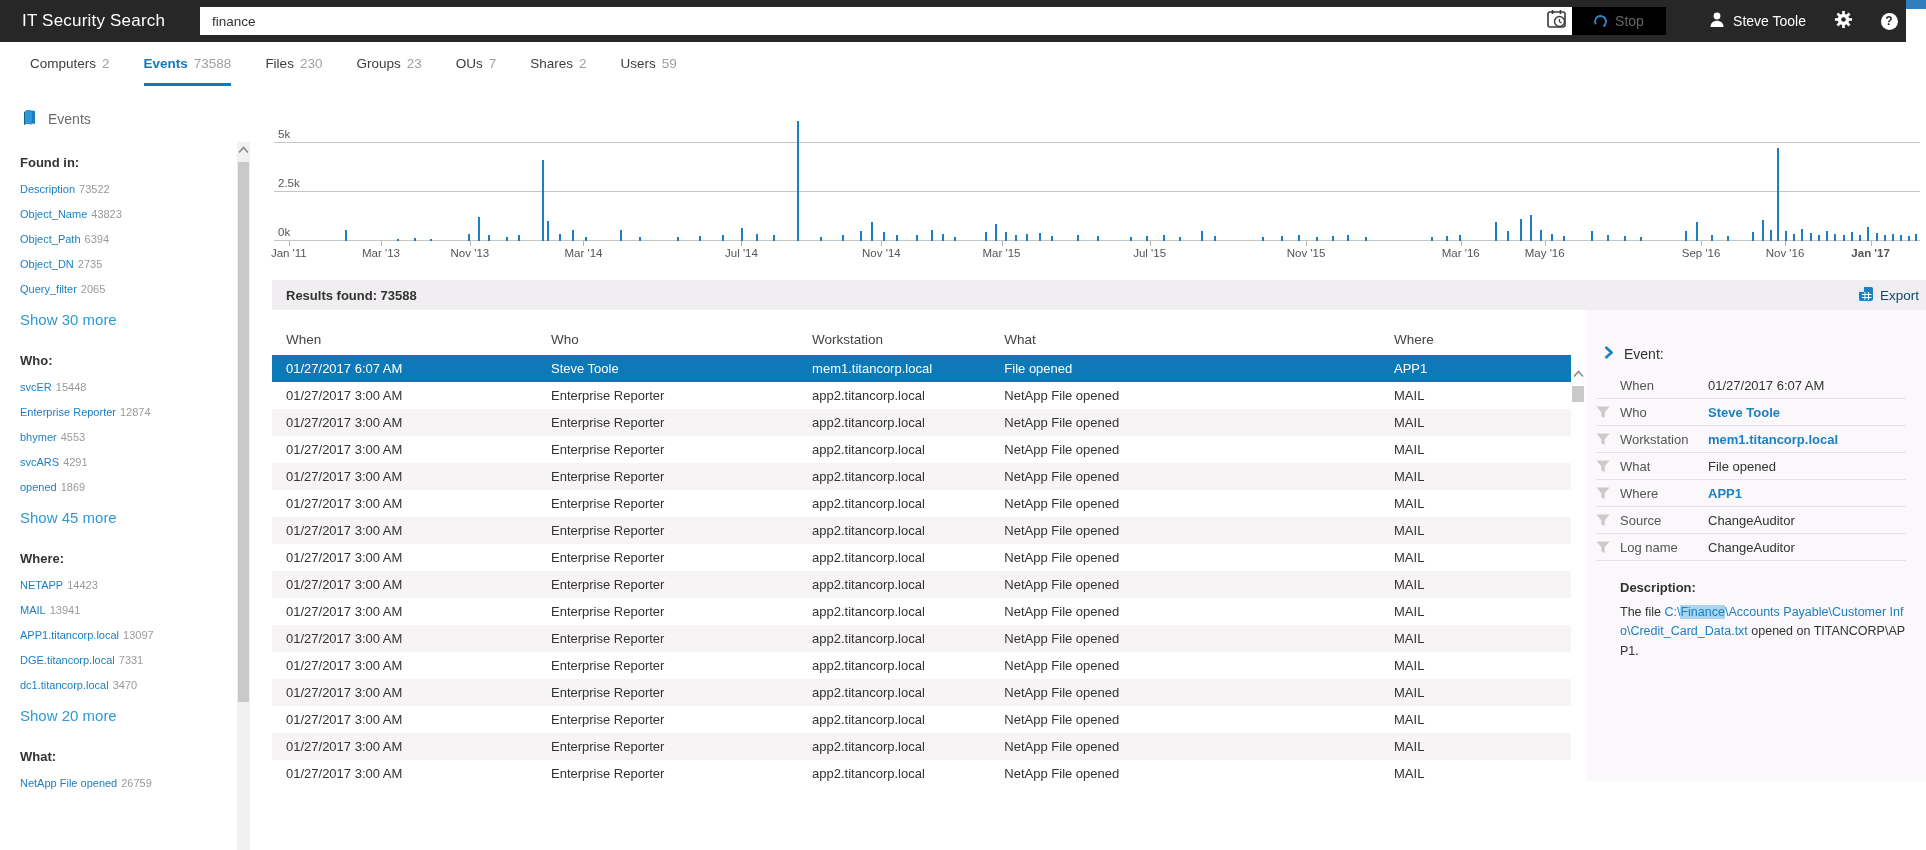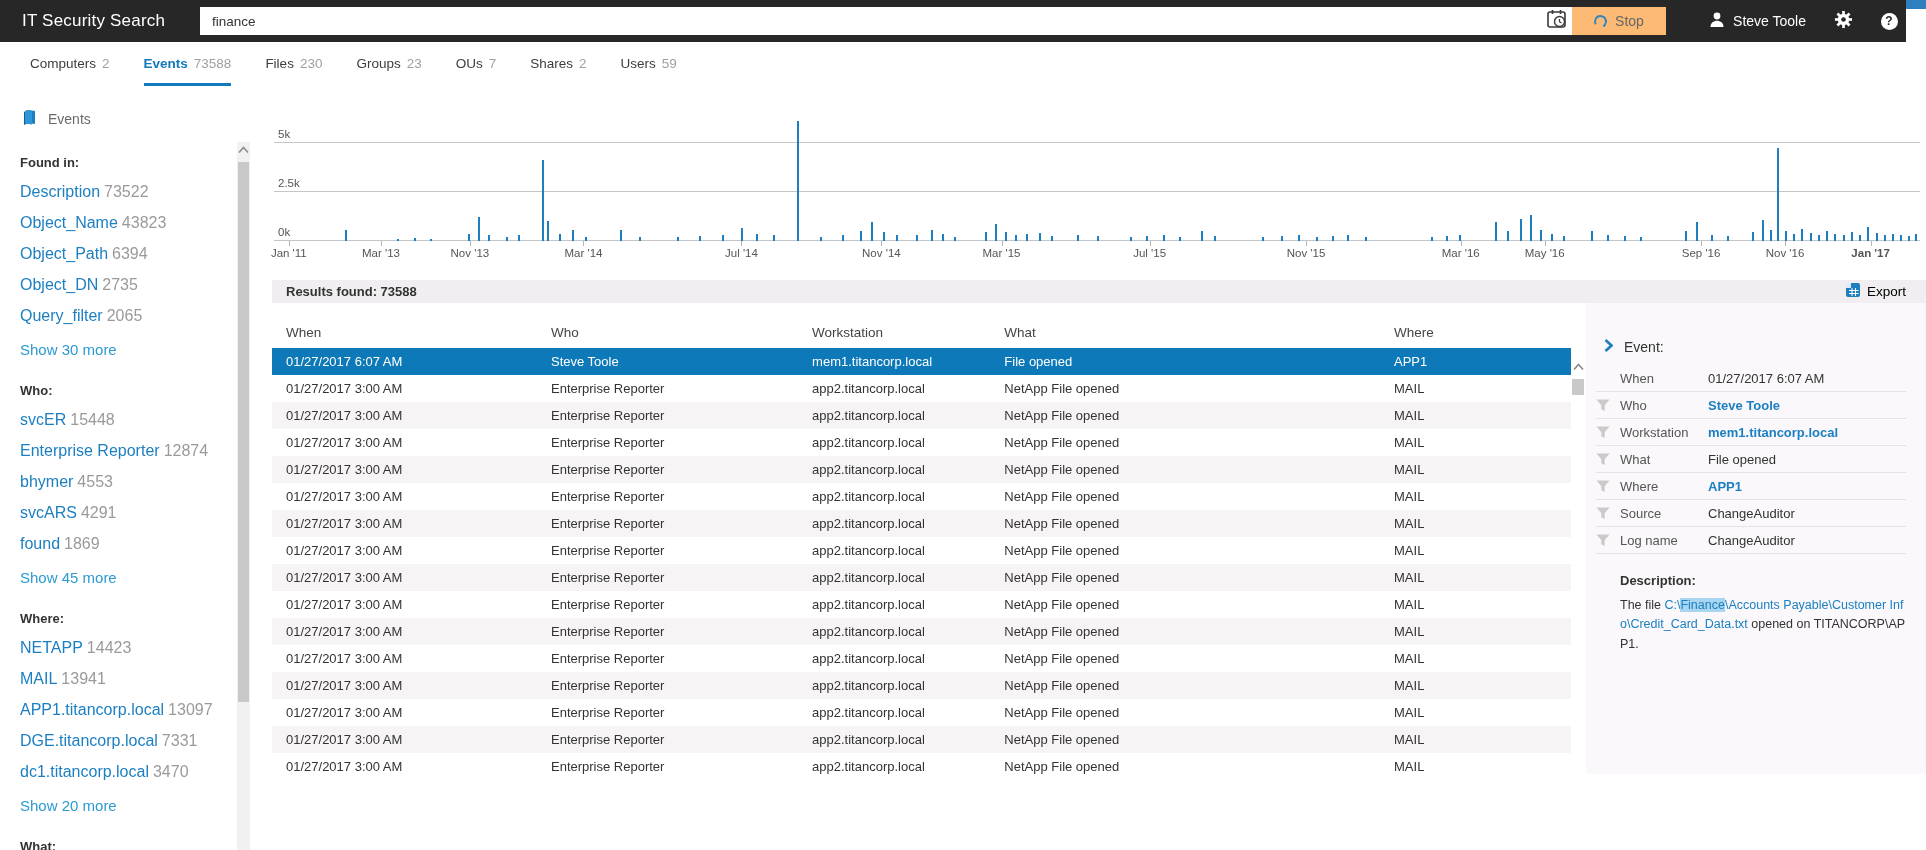--- a/index.html
+++ b/index.html
@@ -8,21 +8,21 @@
 
   
   .topbar { position:relative; height:42px; background:#272727; }
   .app-title { position:absolute; left:22px; top:0; height:42px; line-height:42px;
                color:#fff; font-size:17px; font-weight:400; letter-spacing:.2px; }
   .search-wrap { position:absolute; left:200px; right:260px; top:7px; height:28px;
                  background:#fff; display:flex; align-items:center; }
   .search-input { flex:1; border:none; outline:none; font-size:13.5px; color:#333;
                   padding:0 12px; height:100%; font-family:"Liberation Sans",sans-serif; }
   .cal-btn { width:30px; height:28px; display:flex; align-items:center; justify-content:center; cursor:pointer; }
-  .stop-btn { width:94px; height:28px; background:#fdba74; display:flex; align-items:center;
+  .stop-btn { width:94px; height:28px; background:#000000; display:flex; align-items:center;
               justify-content:center; gap:8px; cursor:pointer; }
   .stop-label { font-size:14px; color:#666; }
   .spinner { width:13px; height:13px; border-radius:50%; border:2.5px solid #2a86c7;
              border-bottom-color:transparent; transform:rotate(15deg); }
   .user-cluster { position:absolute; right:120px; top:0; height:42px; display:flex;
                   align-items:center; gap:8px; cursor:pointer; }
   .user-name { color:#fff; font-size:14px; }
   .icon-btn { position:absolute; top:0; height:42px; width:30px; display:flex;
               align-items:center; justify-content:center; cursor:pointer; }
   .gear-pos { right:68px; } .help-pos { right:22px; }
@@ -40,21 +40,21 @@
   .tab.active .tlabel { color:#1279bd; font-weight:bold; }
 
   
   .content { display:flex; height:756px; }
   .sidebar { position:relative; width:272px; flex:0 0 272px; padding:10px 0 0 20px; }
   .main { flex:1; min-width:0; position:relative; }
 
   
   .sb-title { display:flex; align-items:center; gap:9px; color:#6a6a6a; font-size:14px; margin-top:4px; }
   .facet-heading { font-size:13px; font-weight:bold; color:#333; margin-top:25px; }
-  .facet-item { display:block; margin-top:13px; font-size:16px; text-decoration:none; cursor:pointer; }
+  .facet-item { display:block; margin-top:13px; font-size:11px; text-decoration:none; cursor:pointer; }
   .facet-item .fname { color:#1b7fc2; }
   .facet-item .fcount { color:#9a9a9a; margin-left:4px; }
   .show-more { display:block; margin-top:16px; font-size:15px; color:#2d9ad2; cursor:pointer; }
   .sb-scroll { position:absolute; right:22px; top:48px; bottom:0; width:13px; background:#f1f1f1; }
   .sb-scroll .up { height:16px; display:flex; align-items:center; justify-content:center; cursor:pointer; }
   .sb-scroll .thumb { position:absolute; top:20px; left:1px; right:1px; height:540px; background:#c9c9c9; cursor:pointer; }
 
   
   .timeline-header { display:flex; align-items:center; gap:10px; margin:26px 10px 0 8px;
                      padding-bottom:12px; border-bottom:1px solid #dcdcdc;
@@ -62,23 +62,23 @@
   .chart { position:relative; height:133px; margin:14px 6px 0 2px; }
   .gridline { position:absolute; left:0; right:0; height:1px; background:#c5c5c5; }
   .gl-label { position:absolute; left:4px; transform:translateY(-14px); font-size:11.5px; color:#555; }
   .bar { position:absolute; bottom:0; width:2px; background:#1d7fc0; }
   .xaxis { position:relative; height:24px; margin:0 6px 0 2px; }
   .xtick-mark { position:absolute; top:0; width:1px; height:5px; background:#b5b5b5; }
   .xtick-label { position:absolute; top:6px; transform:translateX(-50%); font-size:11.5px; color:#555; white-space:nowrap; }
 
   
   .results-band { display:flex; align-items:center; justify-content:space-between;
-                  height:23px; margin-top:15px; background:#f0eef0; padding:0 20px 0 14px; }
+                  height:30px; margin-top:15px; background:#f0eef0; padding:0 7px 0 14px; }
   .results-summary { font-size:13px; font-weight:bold; color:#333; }
-  .export-link { display:flex; align-items:center; gap:6px; font-size:13.5px; color:#000000; cursor:pointer; }
+  .export-link { display:flex; align-items:center; gap:6px; font-size:13.5px; color:#0c4a6e; cursor:pointer; }
 
   
   .table-zone { display:flex; height:471px; overflow:hidden; }
   .grid { flex:1; min-width:0; }
   .grid-header { display:flex; height:45px; align-items:flex-end; padding-bottom:8px; }
   .grid-header .cell { font-size:13.5px; color:#444; }
   .cell { padding-left:14px; overflow:hidden; white-space:nowrap; }
   .c0{width:20.4%;} .c1{width:20.1%;} .c2{width:14.8%;} .c3{width:30%;} .c4{width:14.7%;}
   .grid-row { display:flex; height:27px; align-items:center; font-size:13px; color:#333; cursor:pointer; }
   .grid-row.alt { background:#f7f4f6; }
@@ -204,21 +204,21 @@
         <a class="facet-item"><span class="fname">Object_Name</span><span class="fcount">43823</span></a>
         <a class="facet-item"><span class="fname">Object_Path</span><span class="fcount">6394</span></a>
         <a class="facet-item"><span class="fname">Object_DN</span><span class="fcount">2735</span></a>
         <a class="facet-item"><span class="fname">Query_filter</span><span class="fcount">2065</span></a>
         <a class="show-more">Show 30 more</a>
         <div class="facet-heading">Who:</div>
         <a class="facet-item"><span class="fname">svcER</span><span class="fcount">15448</span></a>
         <a class="facet-item"><span class="fname">Enterprise Reporter</span><span class="fcount">12874</span></a>
         <a class="facet-item"><span class="fname">bhymer</span><span class="fcount">4553</span></a>
         <a class="facet-item"><span class="fname">svcARS</span><span class="fcount">4291</span></a>
-        <a class="facet-item"><span class="fname">found</span><span class="fcount">1869</span></a>
+        <a class="facet-item"><span class="fname">opened</span><span class="fcount">1869</span></a>
         <a class="show-more">Show 45 more</a>
         <div class="facet-heading">Where:</div>
         <a class="facet-item"><span class="fname">NETAPP</span><span class="fcount">14423</span></a>
         <a class="facet-item"><span class="fname">MAIL</span><span class="fcount">13941</span></a>
         <a class="facet-item"><span class="fname">APP1.titancorp.local</span><span class="fcount">13097</span></a>
         <a class="facet-item"><span class="fname">DGE.titancorp.local</span><span class="fcount">7331</span></a>
         <a class="facet-item"><span class="fname">dc1.titancorp.local</span><span class="fcount">3470</span></a>
         <a class="show-more">Show 20 more</a>
         <div class="facet-heading">What:</div>
         <a class="facet-item"><span class="fname">NetApp File opened</span><span class="fcount">26759</span></a>

